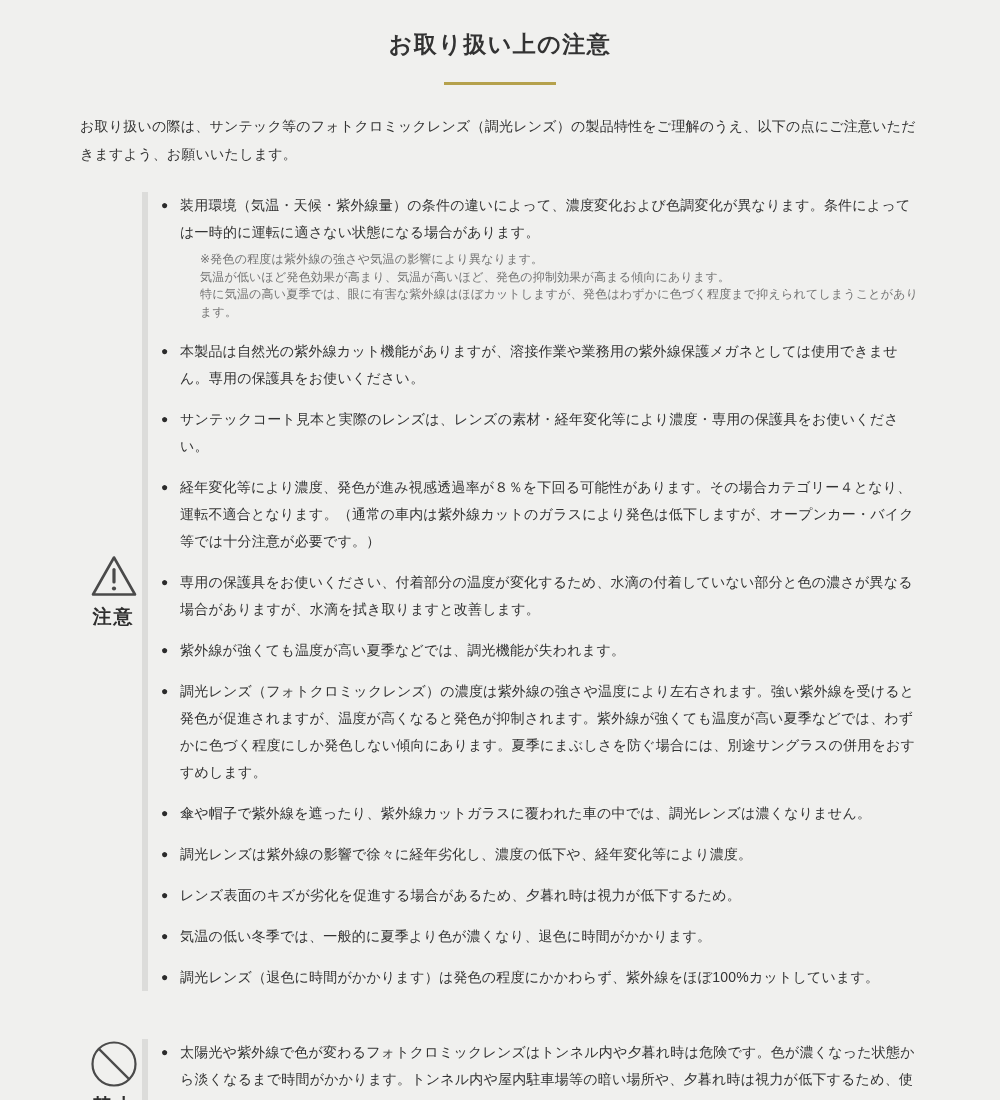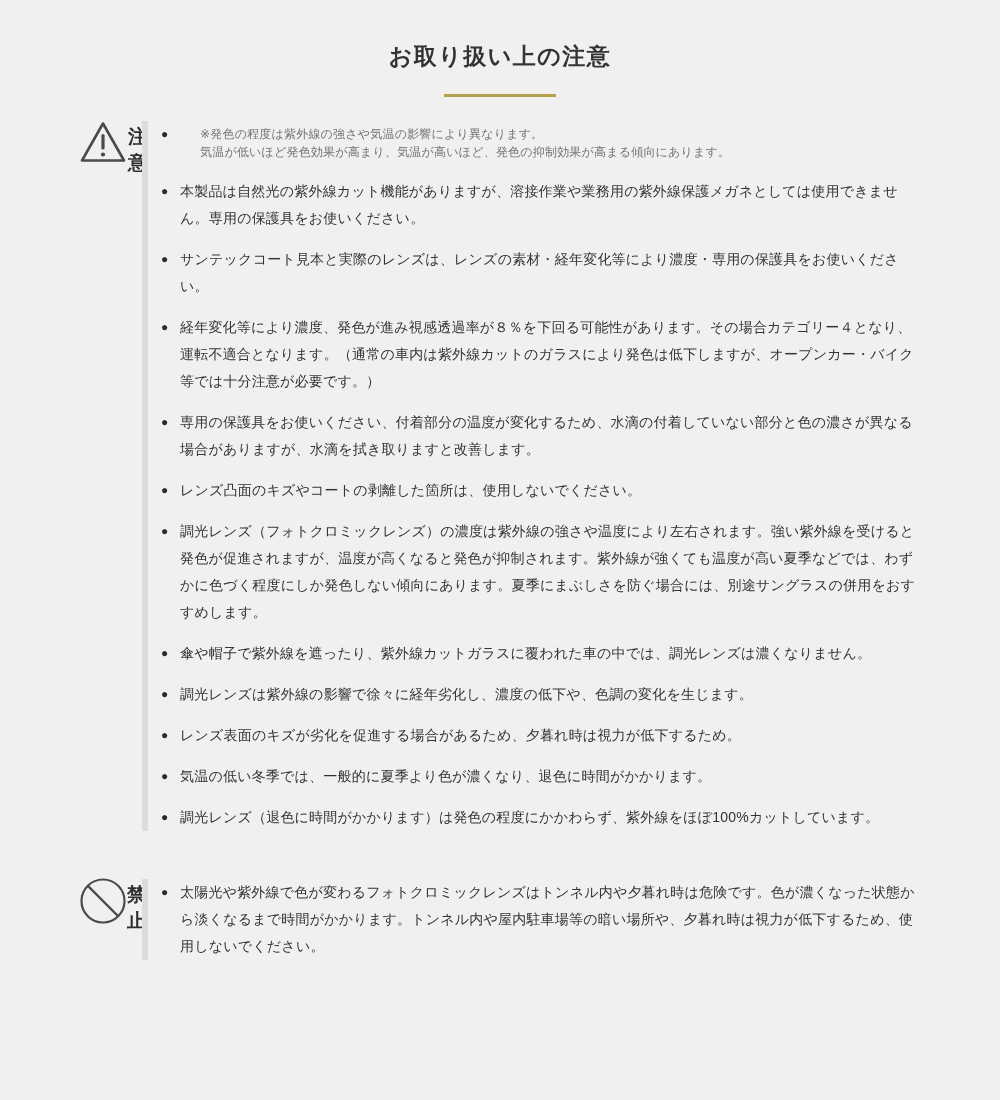--- a/index.html
+++ b/index.html
@@ -5,37 +5,37 @@
   html,body { margin:0; padding:0; }
   body {
     background:#f0f0ee;
     font-family:"Liberation Sans","DejaVu Sans",sans-serif;
     color:#333333;
   }
   .page { width:1000px; height:1100px; position:relative; overflow:hidden; }
 
   
   .page-title {
-    margin:0; padding-top:41px;
+    margin:0; padding-top:29px;
     text-align:center;
     font-size:23px; font-weight:600; letter-spacing:1.5px; color:#333;
   }
   .gold-divider { width:112px; height:3px; background:#b5a14c; margin:22px auto 0; }
 
   .intro {
     margin:27px 82px 0 80px;
     font-size:14px; line-height:28px; letter-spacing:0.2px;
   }
 
   
   .notice-section { display:flex; margin:22px 80px 0 85px; }
   .notice-section.prohibition { margin-top:44px; }
   .rail {
     width:57px; flex:none;
-    display:flex; justify-content:center;
+    display:flex; flex-direction:column; align-items:center; justify-content:center;
   }
   .rail .icon { display:block; line-height:0; }
   .rail-label { font-size:19px; font-weight:700; letter-spacing:2px; margin-top:5px; color:#2f2f2f; }
   .vbar { width:6px; flex:none; background:#dcdcda; margin:2px 0; }
 
   .bullet-list { list-style:none; margin:0; padding:2px 0 0 13px; flex:1; }
   .bullet-item { display:flex; margin:0 0 14px 0; font-size:14px; line-height:27px; }
   .bullet-item:last-child { margin-bottom:2px; }
   .marker { width:19px; flex:none; font-size:12px; line-height:27px; color:#2b2b2b; }
   .bullet-body { flex:1; }
@@ -46,42 +46,45 @@
   svg .stroke { stroke:#4a4a4a; fill:none; }
 </style>
 </head>
 <body>
 
 <div class="page">
 
   <h1 class="page-title">お取り扱い上の注意</h1>
   <div class="gold-divider"></div>
 
+  <p class="intro">お取り扱いの際は、サンテック等のフォトクロミックレンズ（調光レンズ）の製品特性をご理解のうえ、以下の点にご注意いただきますよう、お願いいたします。</p>
 
   <section class="notice-section caution">
     <div class="rail">
       <span class="icon">
         <svg width="50" height="46" viewBox="0 0 50 46">
           <path class="stroke" d="M25 4.5 L46 41.5 H4 Z" stroke-width="2.6" stroke-linejoin="round"></path>
           <line x1="25" y1="16.5" x2="25" y2="29" stroke="#4a4a4a" stroke-width="3.2" stroke-linecap="round"></line>
           <circle cx="25" cy="35.5" r="2.1" fill="#4a4a4a"></circle>
         </svg>
       </span>
       <span class="rail-label">注意</span>
     </div>
     <div class="vbar"></div>
     <ul class="bullet-list">
 
         <li class="bullet-item">
           <span class="marker">●</span>
           <div class="bullet-body">
+            <p class="bullet-text">装用環境（気温・天候・紫外線量）の条件の違いによって、濃度変化および色調変化が異なります。条件によっては一時的に運転に適さない状態になる場合があります。</p>
             <div class="notes">
 
             <p class="note-line">※発色の程度は紫外線の強さや気温の影響により異なります。</p>
               <p class="note-line">気温が低いほど発色効果が高まり、気温が高いほど、発色の抑制効果が高まる傾向にあります。</p>
+              <p class="note-line">特に気温の高い夏季では、眼に有害な紫外線はほぼカットしますが、発色はわずかに色づく程度まで抑えられてしまうことがあります。</p>
             </div>
           </div>
         </li>
 
         <li class="bullet-item">
           <span class="marker">●</span>
           <div class="bullet-body">
             <p class="bullet-text">本製品は自然光の紫外線カット機能がありますが、溶接作業や業務用の紫外線保護メガネとしては使用できません。専用の保護具をお使いください。</p>
 
           </div>
@@ -107,21 +110,21 @@
           <span class="marker">●</span>
           <div class="bullet-body">
             <p class="bullet-text">専用の保護具をお使いください、付着部分の温度が変化するため、水滴の付着していない部分と色の濃さが異なる場合がありますが、水滴を拭き取りますと改善します。</p>
 
           </div>
         </li>
 
         <li class="bullet-item">
           <span class="marker">●</span>
           <div class="bullet-body">
-            <p class="bullet-text">レンズ凸面のキズやコートの剥離した箇所は、使用しないでください。</p>
+            <p class="bullet-text">紫外線が強くても温度が高い夏季などでは、調光機能が失われます。</p>
 
           </div>
         </li>
 
         <li class="bullet-item">
           <span class="marker">●</span>
           <div class="bullet-body">
             <p class="bullet-text">調光レンズ（フォトクロミックレンズ）の濃度は紫外線の強さや温度により左右されます。強い紫外線を受けると発色が促進されますが、温度が高くなると発色が抑制されます。紫外線が強くても温度が高い夏季などでは、わずかに色づく程度にしか発色しない傾向にあります。夏季にまぶしさを防ぐ場合には、別途サングラスの併用をおすすめします。</p>
 
           </div>
@@ -131,21 +134,21 @@
           <span class="marker">●</span>
           <div class="bullet-body">
             <p class="bullet-text">傘や帽子で紫外線を遮ったり、紫外線カットガラスに覆われた車の中では、調光レンズは濃くなりません。</p>
 
           </div>
         </li>
 
         <li class="bullet-item">
           <span class="marker">●</span>
           <div class="bullet-body">
-            <p class="bullet-text">調光レンズは紫外線の影響で徐々に経年劣化し、濃度の低下や、色調の変化を生じます。</p>
+            <p class="bullet-text">調光レンズは紫外線の影響で徐々に経年劣化し、濃度の低下や、経年変化等により濃度。</p>
 
           </div>
         </li>
 
         <li class="bullet-item">
           <span class="marker">●</span>
           <div class="bullet-body">
             <p class="bullet-text">レンズ表面のキズが劣化を促進する場合があるため、夕暮れ時は視力が低下するため。</p>
 
           </div>

